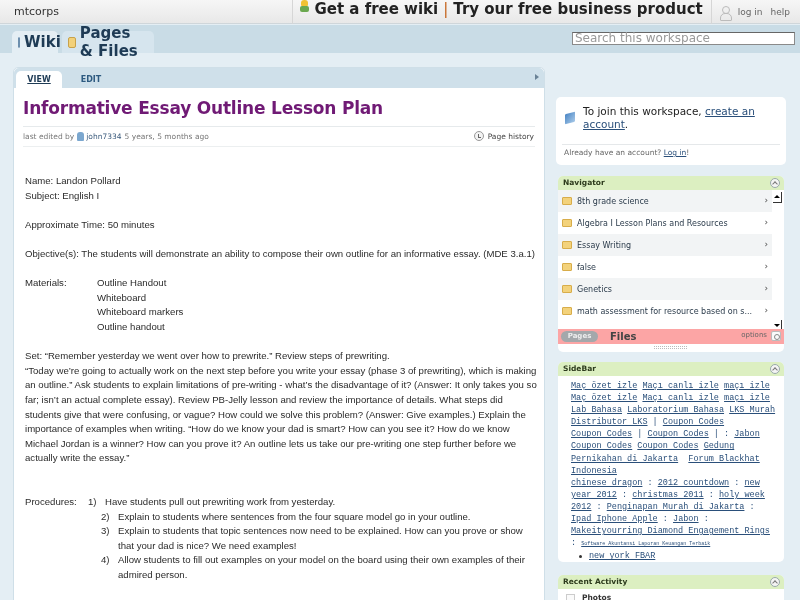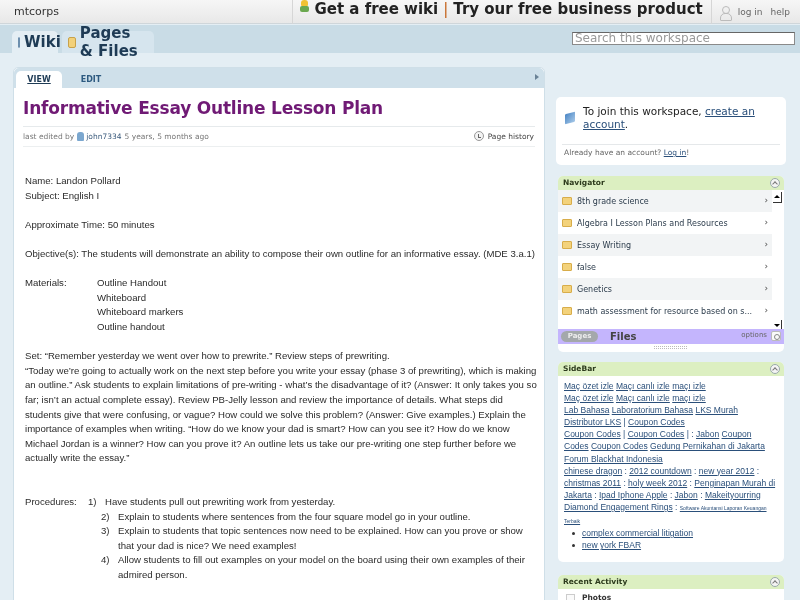--- a/index.html
+++ b/index.html
@@ -78,30 +78,30 @@
   .nav-list { position: absolute; left: 0; top: 14px; width: 214px; height: 143px; }
   .nav-row { height: 22px; display: flex; align-items: center; font-size: 8px; color: #2b3b4b; padding-left: 4px; position: relative; }
   .nav-row:nth-child(odd) { background: #f2f4f5; }
   .folder-ico { width: 10px; height: 8px; background: #f3d27b; border: 1px solid #d8ad4a; border-radius: 1px; margin-right: 5px; }
   .nav-chev { position: absolute; right: 4px; top: 5px; font-size: 9px; color: #444; }
   .nav-scroll { position: absolute; right: 2px; top: 16px; width: 9px; height: 139px; }
   .scr-btn { position: absolute; left: 0; width: 9px; height: 11px; border-right: 1px solid #333; border-bottom: 1px solid #333; background: #fff; }
   .scr-btn.up { top: 0; } .scr-btn.down { bottom: 0; }
   .scr-btn.up::after { content: ""; position: absolute; left: 1px; top: 3px; border-left: 3px solid transparent; border-right: 3px solid transparent; border-bottom: 3px solid #000; }
   .scr-btn.down::after { content: ""; position: absolute; left: 1px; top: 4px; border-left: 3px solid transparent; border-right: 3px solid transparent; border-top: 3px solid #000; }
-  .nav-foot { position: absolute; left: 0; top: 153px; width: 226px; height: 15px; background: #c4b5fd; }
+  .nav-foot { position: absolute; left: 0; top: 153px; width: 226px; height: 15px; background: #fca5a5; }
   .pill { position: absolute; left: 3px; top: 2px; width: 37px; height: 11px; border-radius: 6px; background: #a4a8ab; color: #eee; font-size: 7px; font-weight: bold; text-align: center; line-height: 11px; }
   .files-lbl { position: absolute; left: 52px; top: 2px; font-size: 10px; font-weight: bold; color: #444; }
   .options { position: absolute; right: 17px; top: 2px; font-size: 7px; color: #666; }
   .gear { position: absolute; right: 3px; top: 2px; width: 10px; height: 10px; border: 1px solid #bbb; background: #fafafa; border-radius: 2px; }
   .gear::after { content: ""; position: absolute; left: 2px; top: 2px; width: 4px; height: 4px; border: 1px solid #888; border-radius: 50%; }
   .grip { position: absolute; left: 96px; top: 170px; width: 33px; height: 3px; border-top: 1px dotted #bbb; border-bottom: 1px dotted #bbb; }
 
   .side-widget { top: 362px; height: 200px; }
-  .side-body { padding: 4px 6px 0 6px; font-family: Liberation Sans, sans-serif; font-size: 8.5px; line-height: 12.1px; color: #2a4f7a; }
+  .side-body { padding: 4px 6px 0 13px; font-family: Liberation Mono, monospace; font-size: 8.5px; line-height: 12.1px; color: #2a4f7a; }
   .side-body a { color: #2a4f7a; }
   .tiny { font-size: 5px; }
   .side-body ul { list-style: none; padding-left: 18px; }
   .side-body li { position: relative; }
   .side-body li::before { content: ""; position: absolute; left: -10px; top: 5px; width: 3px; height: 3px; background: #333; border-radius: 50%; }
 
   .recent-widget { top: 575px; height: 30px; }
   .recent-item { height: 16px; position: relative; }
   .doc-ico { position: absolute; left: 8px; top: 5px; width: 9px; height: 11px; border: 1px solid #ccc; background: #fafafa; }
   .recent-lbl { position: absolute; left: 24px; top: 4px; font-size: 7.5px; color: #333; font-weight: bold; }
@@ -271,21 +271,20 @@
     <span class="circle-up"></span>
   </div>
   <div class="side-body">
     <div><a>Maç özet izle</a> <a>Maçı canlı izle</a> <a>maçı izle</a></div>
     <div><a>Maç özet izle</a> <a>Maçı canlı izle</a> <a>maçı izle</a></div>
     <div><a>Lab Bahasa</a> <a>Laboratorium Bahasa</a> <a>LKS Murah</a></div>
     <div><a>Distributor LKS</a> | <a>Coupon Codes</a></div>
     <div><a>Coupon Codes</a> | <a>Coupon Codes</a> | : <a>Jabon</a> <a>Coupon Codes</a> <a>Coupon Codes</a> <a>Gedung Pernikahan di Jakarta</a>&nbsp; <a>Forum Blackhat Indonesia</a></div>
     <div><a>chinese dragon</a> : <a>2012 countdown</a> : <a>new year 2012</a> : <a>christmas 2011</a> : <a>holy week 2012</a> : <a>Penginapan Murah di Jakarta</a> : <a>Ipad Iphone Apple</a> : <a>Jabon</a> : <a>Makeityourring Diamond Engagement Rings</a> : <a class="tiny">Software Akuntansi Laporan Keuangan Terbaik</a></div>
     <ul>
-      <li><a>complex commercial litigation</a></li>
       <li><a>new york FBAR</a></li>
     </ul>
   </div>
 </div>
 
 <div class="widget recent-widget">
   <div class="widget-head">
     <span>Recent Activity</span>
     <span class="circle-up"></span>
   </div>

